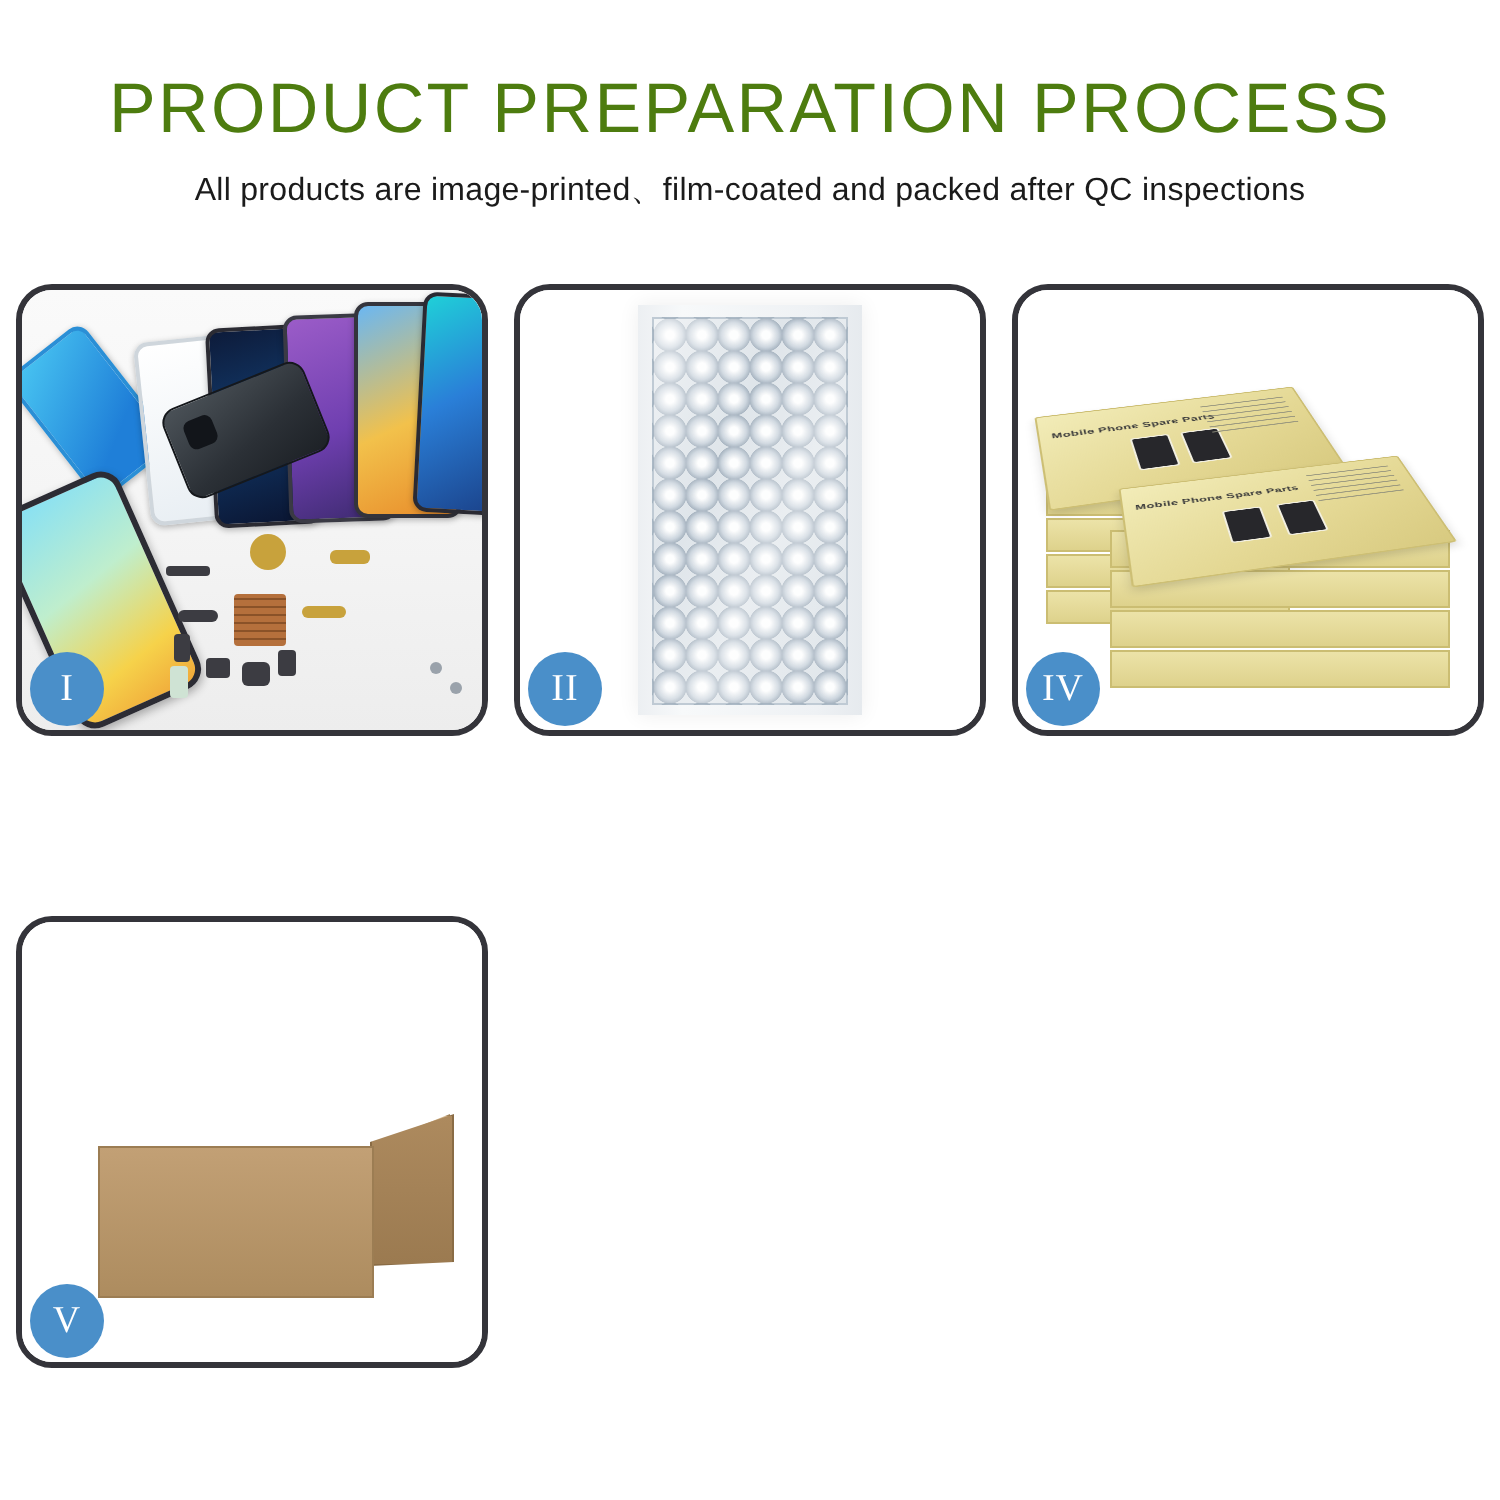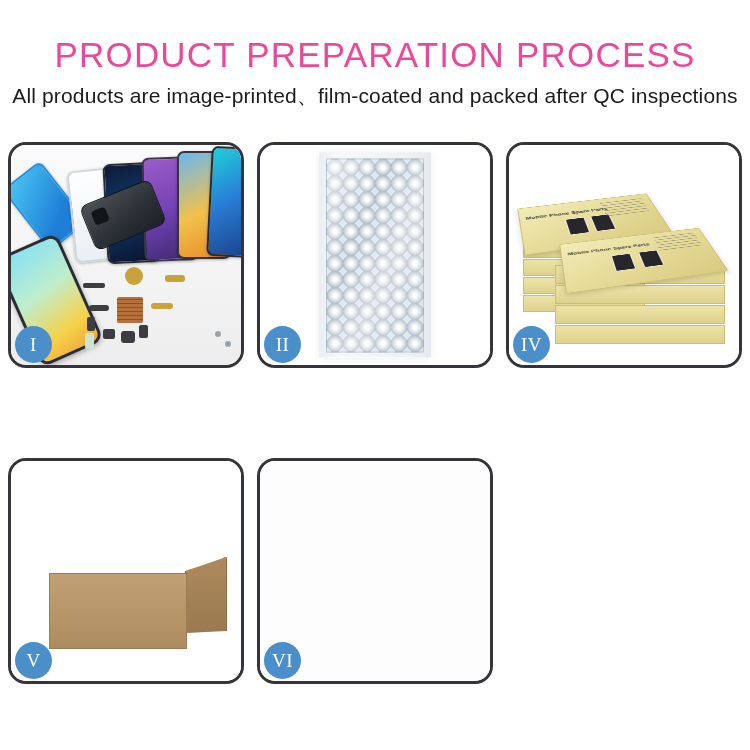--- a/index.html
+++ b/index.html
@@ -6,27 +6,27 @@
   body{
     width:750px;height:750px;background:#ffffff;
     font-family:"Liberation Sans", sans-serif;
     overflow:hidden;position:relative;
   }
   .page{width:750px;height:750px;position:relative;}
 
   
   .header{text-align:center;padding-top:34px;}
   .title{
-    font-size:35px;line-height:42px;color:#ec4899;
+    font-size:35px;line-height:42px;color:#4d7c0f;
     font-weight:400;letter-spacing:1.2px;
     font-family:"Liberation Sans", sans-serif;
     white-space:nowrap;
   }
   .subtitle{
-    font-size:21px;line-height:22px;color:#1b1b1b;
+    font-size:16px;line-height:22px;color:#1b1b1b;
     margin-top:9px;letter-spacing:.15px;white-space:nowrap;
   }
 
   
   .grid{
     position:absolute;left:8px;top:142px;
     width:734px;height:548px;
     display:grid;
     grid-template-columns:repeat(3,236px);
     grid-template-rows:repeat(2,226px);
@@ -267,29 +267,15 @@
             <div class="ybox" style="left:120px;"></div>
           </div>
           <div class="c5-rim"></div>
           <div class="c5-side"></div>
           <div class="c5-front"></div>
         </div>
       </div>
       <div class="badge">V</div>
     </div>
 
-    <div class="panel">
-      <div class="panel-inner p6">
-        <div class="c6">
-          <div class="c6-top"></div>
-          <div class="c6-side"></div>
-          <div class="c6-front"></div>
-          <div class="c6-seam"></div>
-          <div class="tape tape-top"></div>
-          <div class="tape tape-f1"></div>
-          <div class="tape tape-f2"></div>
-        </div>
-      </div>
-      <div class="badge">VI</div>
-    </div>
 
   </div>
 </div>
 
 </body></html>

